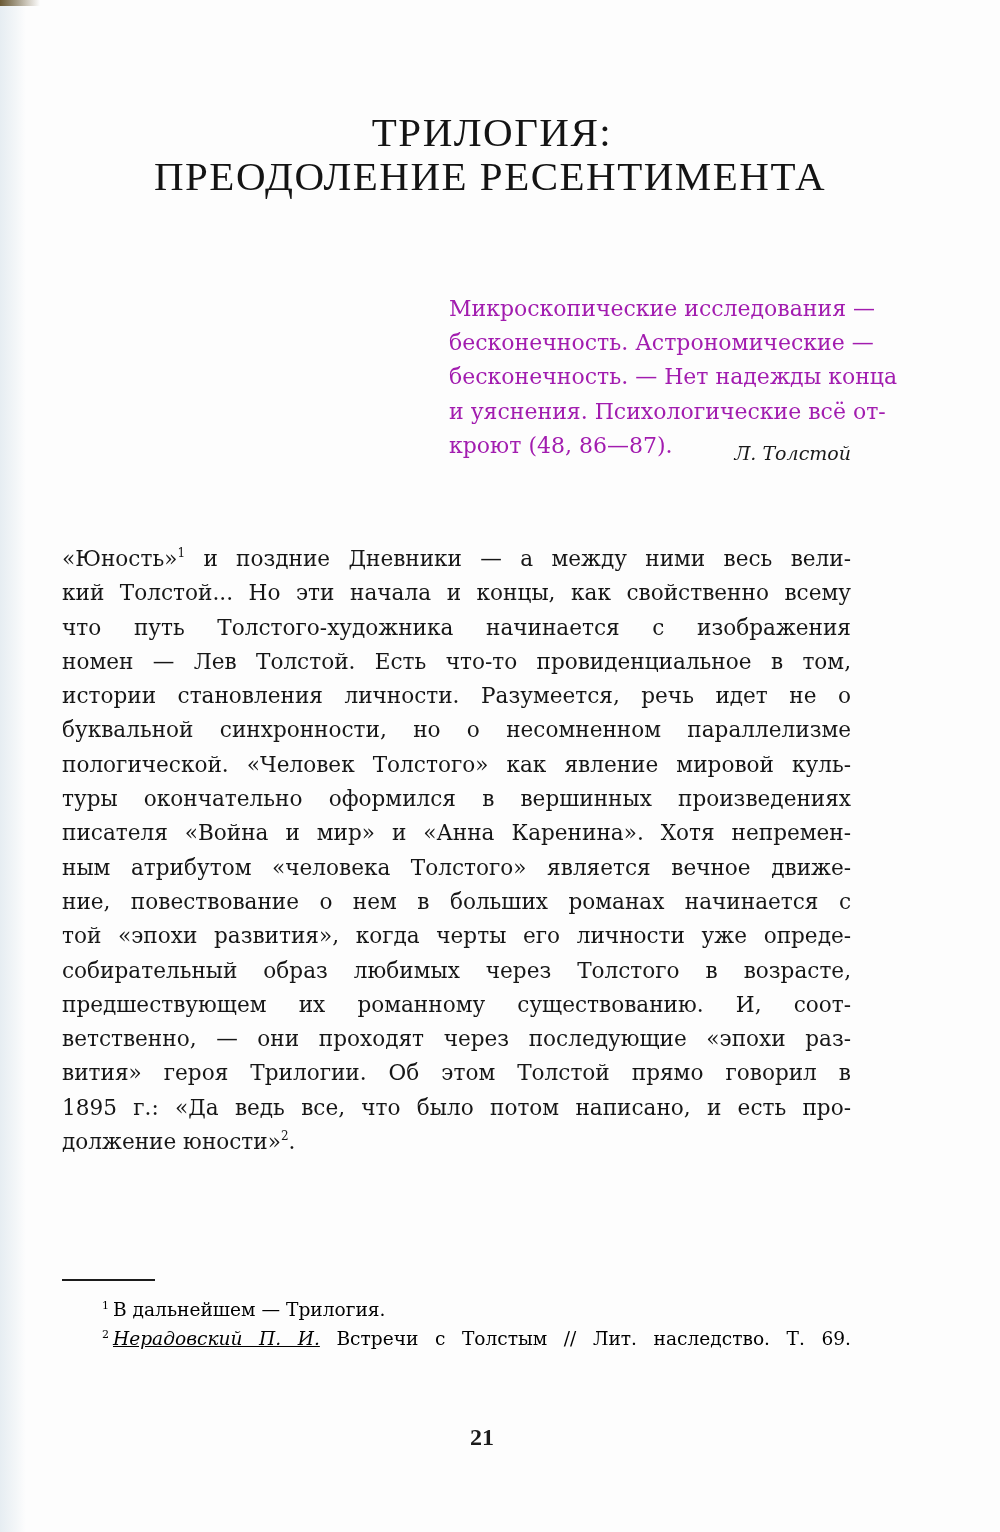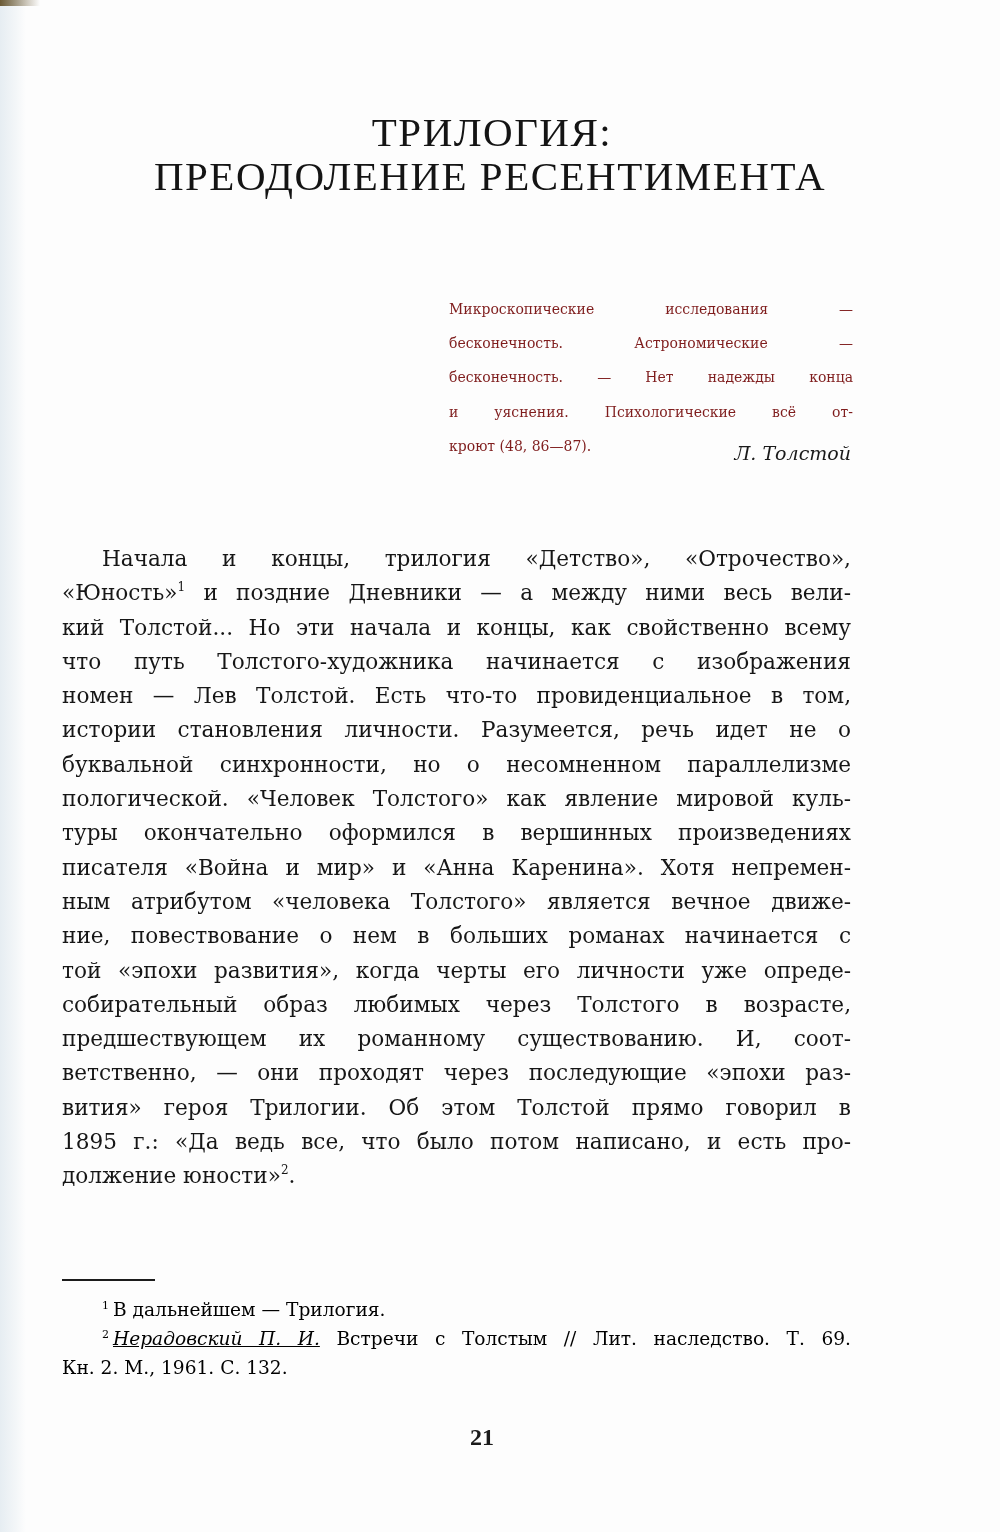--- a/index.html
+++ b/index.html
@@ -21,21 +21,21 @@
     .title {
       position: absolute; left: 0; width: 1000px; text-align: center;
       font-family: "Liberation Serif", "DejaVu Serif", serif;
       font-size: 41px; letter-spacing: 1.5px; color: #141414;
     }
     .t1 { top: 108px; left: -8px; }
     .t2 { top: 152px; left: -10px; }
 
     .epigraph {
       position: absolute; left: 449px; width: 404px;
-      font-family: "DejaVu Serif", serif; font-size: 14px; color: #7f1d1d;
+      font-family: "DejaVu Serif", serif; font-size: 22px; color: #a21caf;
     }
     .ep-line {
       display: block; height: 34.2px; line-height: 34.2px;
       text-align: justify; text-align-last: justify; white-space: nowrap;
     }
     .ep-line.last { text-align-last: left; }
     .ep-author {
       position: absolute; top: 442px; right: 149px;
       font-family: "DejaVu Serif", serif; font-style: italic; font-size: 19px;
     }
@@ -84,21 +84,20 @@
 <div class="epigraph" style="top:292px;">
   <span class="ep-line">Микроскопические исследования —</span>
   <span class="ep-line">бесконечность. Астрономические —</span>
   <span class="ep-line">бесконечность. — Нет надежды конца</span>
   <span class="ep-line">и уяснения. Психологические всё от-</span>
   <span class="ep-line last">кроют (48, 86—87).</span>
 </div>
 <div class="ep-author">Л. Толстой</div>
 
 <div class="body-text">
-  <span class="line indent">Начала и концы, трилогия «Детство», «Отрочество»,</span>
   <span class="line"><span>«Юность»</span><sup>1</sup> <span>и поздние Дневники — а между ними весь вели-</span></span>
   <span class="line">кий Толстой... Но эти начала и концы, как свойственно всему</span>
   <span class="line">что путь Толстого-художника начинается с изображения</span>
   <span class="line">номен — Лев Толстой. Есть что-то провиденциальное в том,</span>
   <span class="line">истории становления личности. Разумеется, речь идет не о</span>
   <span class="line">буквальной синхронности, но о несомненном параллелизме</span>
   <span class="line">пологической. «Человек Толстого» как явление мировой куль-</span>
   <span class="line">туры окончательно оформился в вершинных произведениях</span>
   <span class="line">писателя «Война и мир» и «Анна Каренина». Хотя непремен-</span>
   <span class="line">ным атрибутом «человека Толстого» является вечное движе-</span>
@@ -110,16 +109,15 @@
   <span class="line">вития» героя Трилогии. Об этом Толстой прямо говорил в</span>
   <span class="line">1895 г.: «Да ведь все, что было потом написано, и есть про-</span>
   <span class="line last"><span>должение юности»</span><sup>2</sup><span>.</span></span>
 </div>
 
 <div class="fn-rule"></div>
 
 <div class="footnotes">
   <span class="fn-line indent"><sup>1</sup><span>В дальнейшем — Трилогия.</span></span>
   <span class="fn-line indent just"><sup>2</sup><span class="it">Нерадовский П. И.</span><span> Встречи с Толстым // Лит. наследство. Т. 69.</span></span>
-  <span class="fn-line">Кн. 2. М., 1961. С. 132.</span>
 </div>
 
 <div class="page-number">21</div>
 
 </body></html>

